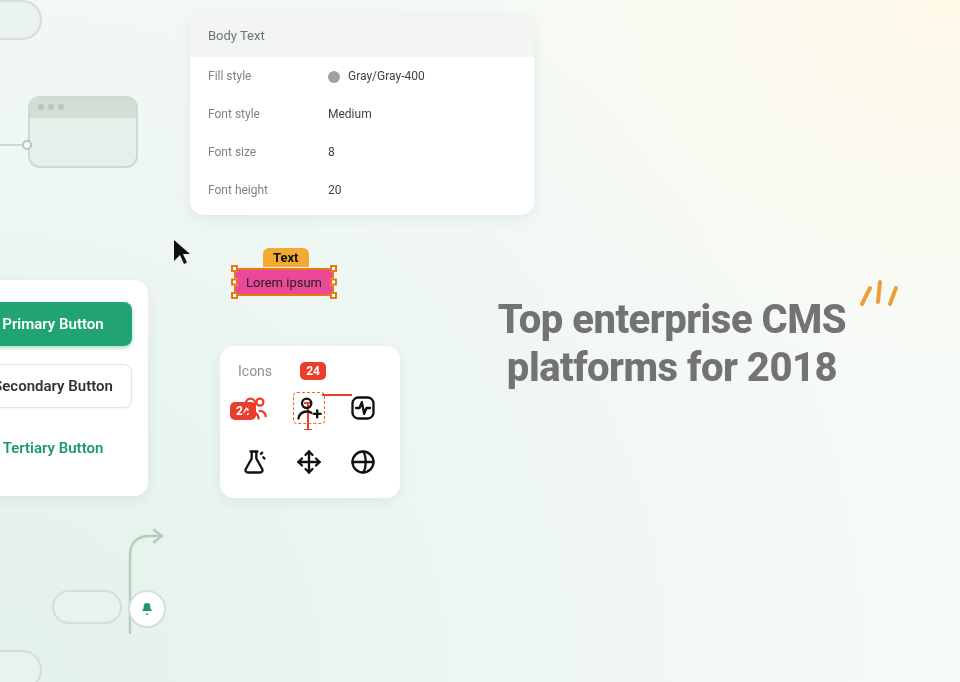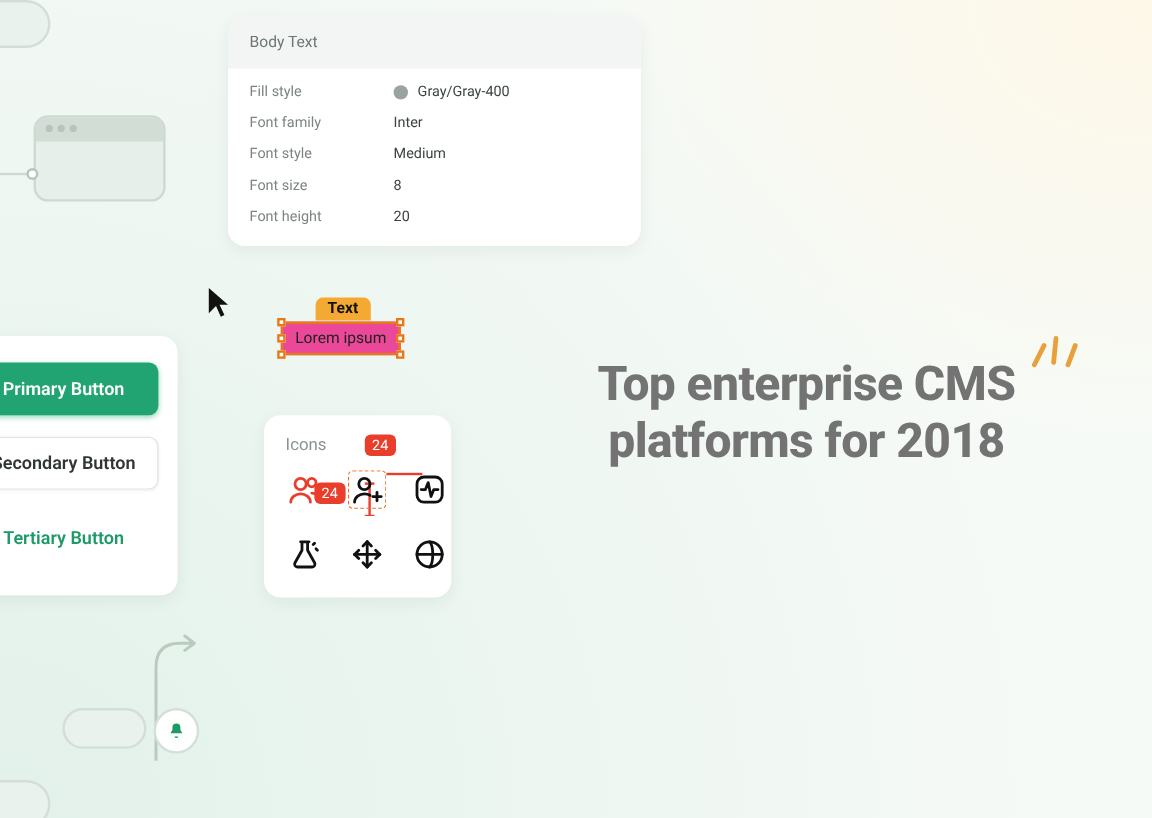--- a/index.html
+++ b/index.html
@@ -72,21 +72,21 @@
   }
   .bodytext-header {
     font-size: 13px;
     color: #6b7770;
     padding: 14px 18px;
     background: #f2f5f3;
     border-radius: 14px 14px 0 0;
   }
   .bodytext-rows {
     padding: 12px 18px 18px;
-    display: flex; flex-direction: column; gap: 12px;
+    display: flex; flex-direction: column; gap: 24px;
   }
   .bodytext-row {
     display: flex; align-items: center;
     font-size: 12px;
   }
   .bodytext-row .lbl { width: 120px; color: #7b857e; }
   .bodytext-row .val { color: #3b443e; }
   .swatch {
     display: inline-block; width: 12px; height: 12px; border-radius: 50%;
     background: #9aa39d; margin-right: 8px; vertical-align: middle;
@@ -143,31 +143,31 @@
     font-size: 15px; font-weight: 600;
     white-space: nowrap;
   }
   .btn-primary { background: #21a471; color: #fff; box-shadow: 0 2px 4px rgba(33,164,113,.4); }
   .btn-secondary { background: #fff; color: #303733; border: 1.5px solid #dfe5e1; box-shadow: 0 1px 3px rgba(0,0,0,.06); }
   .btn-tertiary { background: transparent; color: #1e9a69; }
 
   
   .icons-card {
     left: 220px; top: 346px;
-    width: 156px;
+    width: 180px;
     padding: 16px 18px 20px;
   }
   .icons-header {
     display: flex; align-items: center; justify-content: space-between;
     margin-bottom: 10px;
   }
   .icons-title { font-size: 14px; color: #8a948d; }
   .badge {
-    background: #ea3e2d; color: #fff; font-weight: 400; font-size: 12px;
-    padding: 2px 6px; border-radius: 5px; margin-left: 32px;
+    background: #ea3e2d; color: #fff; font-weight: 700; font-size: 12px;
+    padding: 2px 6px; border-radius: 5px;
   }
   .badge-header { margin-right: 56px;}
   .dim-line-top {
     position: absolute;
     left: 102px; top: 44px;
     width: 30px; height: 10px;
   }
   .dim-line-top::before, .dim-line-top::after {
     content: ""; position: absolute; background: #ea3e2d;
   }
@@ -254,24 +254,20 @@
 </div>
 <div class="conn-line"></div>
 <div class="conn-dot"></div>
 
 <div class="card bodytext-card">
   <div class="bodytext-header">Body Text</div>
   <div class="bodytext-rows">
     <div class="bodytext-row">
       <span class="lbl">Fill style</span>
       <span class="val"><span class="swatch"></span><span>Gray/Gray-400</span></span>
-    </div>
-    <div class="bodytext-row">
-      <span class="lbl">Font family</span>
-      <span class="val">Inter</span>
     </div>
     <div class="bodytext-row">
       <span class="lbl">Font style</span>
       <span class="val">Medium</span>
     </div>
     <div class="bodytext-row">
       <span class="lbl">Font size</span>
       <span class="val">8</span>
     </div>
     <div class="bodytext-row">

